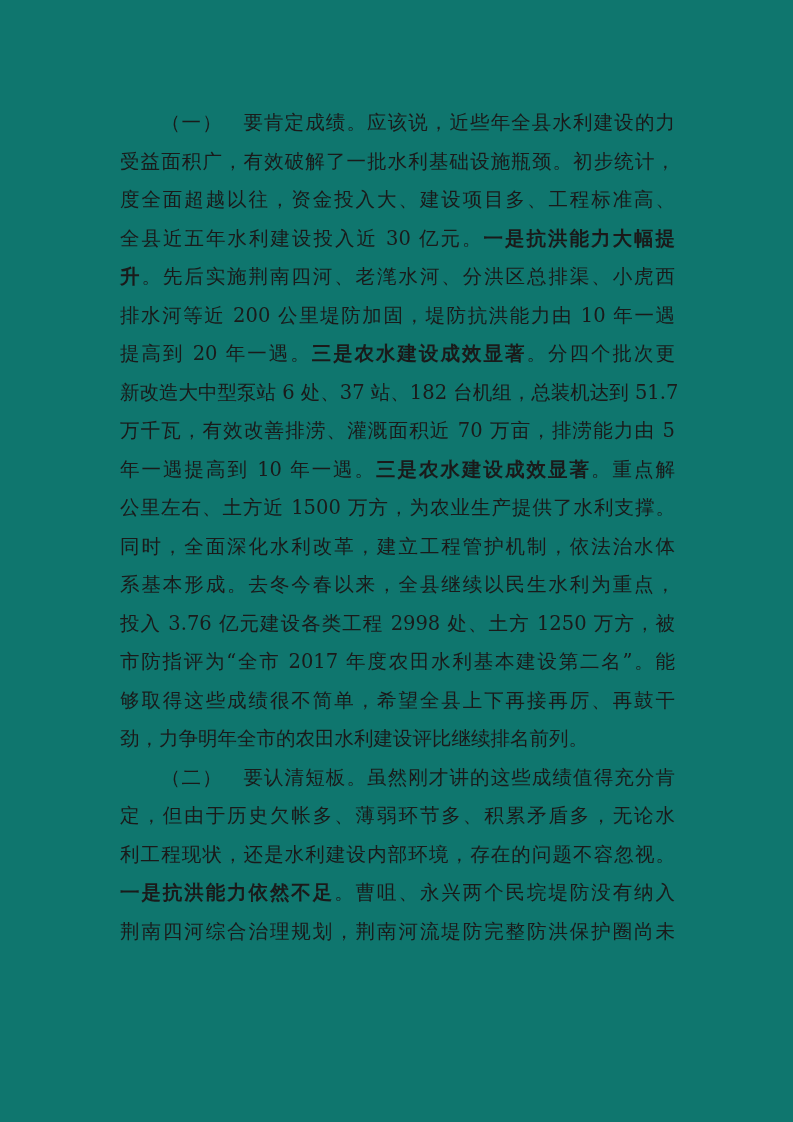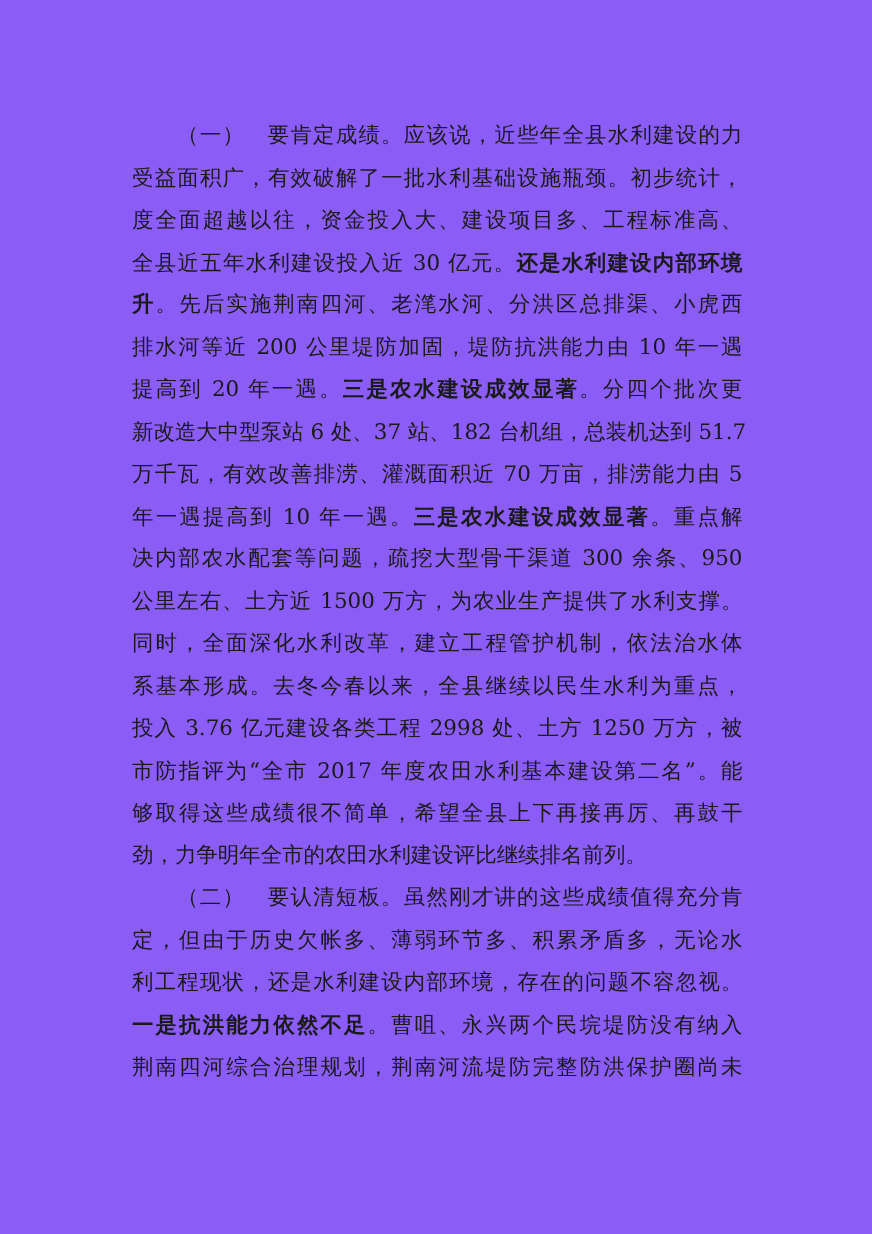--- a/index.html
+++ b/index.html
@@ -1,19 +1,19 @@
 <!DOCTYPE html>
 <html><head>
 <meta charset="utf-8">
 <style>
   html, body { margin: 0; padding: 0; background: #ffffff; }
   body { width: 793px; height: 1122px; position: relative; overflow: hidden; }
   .page {
     position: absolute; left: 0; top: 0; width: 793px; height: 1122px;
-    background: #8b5cf6;
+    background: #0f766e;
   }
   .body-text {
     position: absolute; left: 120px; top: 104px; width: 555px;
     font-family: "DejaVu Serif", "Liberation Serif", serif;
     font-size: 19.5px; color: #1a1a1a;
   }
   .line {
     height: 38.5px; line-height: 38.5px;
     white-space: nowrap;
     text-align: justify; text-align-last: justify;
@@ -25,28 +25,27 @@
 </style>
 </head>
 <body>
 
 <div class="page">
   <div class="body-text" id="body-text">
       <div>
         <div class="line indent"><span>（一）　要肯定成绩。应该说，近些年全县水利建设的力</span></div>
         <div class="line"><span>受益面积广，有效破解了一批水利基础设施瓶颈。初步统计，</span></div>
         <div class="line"><span>度全面超越以往，资金投入大、建设项目多、工程标准高、</span></div>
-        <div class="line"><span>全县近五年水利建设投入近 30 亿元。</span><span class="b">还是水利建设内部环境</span></div>
+        <div class="line"><span>全县近五年水利建设投入近 30 亿元。</span><span class="b">一是抗洪能力大幅提</span></div>
         <div class="line"><span class="b">升</span><span>。先后实施荆南四河、老滗水河、分洪区总排渠、小虎西</span></div>
         <div class="line"><span>排水河等近 200 公里堤防加固，堤防抗洪能力由 10 年一遇</span></div>
         <div class="line"><span>提高到 20 年一遇。</span><span class="b">三是农水建设成效显著</span><span>。分四个批次更</span></div>
         <div class="line"><span>新改造大中型泵站 6 处、37 站、182 台机组，总装机达到 51.7</span></div>
         <div class="line"><span>万千瓦，有效改善排涝、灌溉面积近 70 万亩，排涝能力由 5</span></div>
         <div class="line"><span>年一遇提高到 10 年一遇。</span><span class="b">三是农水建设成效显著</span><span>。重点解</span></div>
-        <div class="line"><span>决内部农水配套等问题，疏挖大型骨干渠道 300 余条、950</span></div>
         <div class="line"><span>公里左右、土方近 1500 万方，为农业生产提供了水利支撑。</span></div>
         <div class="line"><span>同时，全面深化水利改革，建立工程管护机制，依法治水体</span></div>
         <div class="line"><span>系基本形成。去冬今春以来，全县继续以民生水利为重点，</span></div>
         <div class="line"><span>投入 3.76 亿元建设各类工程 2998 处、土方 1250 万方，被</span></div>
         <div class="line"><span>市防指评为“全市 2017 年度农田水利基本建设第二名”。能</span></div>
         <div class="line"><span>够取得这些成绩很不简单，希望全县上下再接再厉、再鼓干</span></div>
         <div class="line last"><span>劲，力争明年全市的农田水利建设评比继续排名前列。</span></div>
       </div>
       <div>
         <div class="line indent"><span>（二）　要认清短板。虽然刚才讲的这些成绩值得充分肯</span></div>

